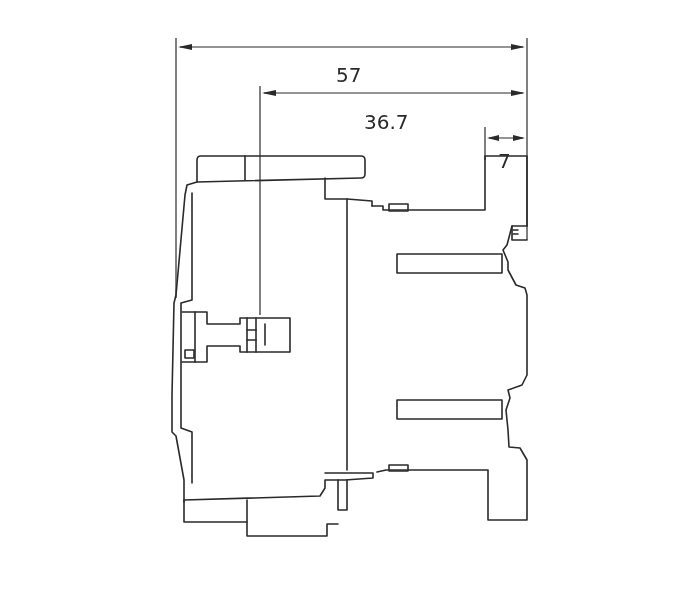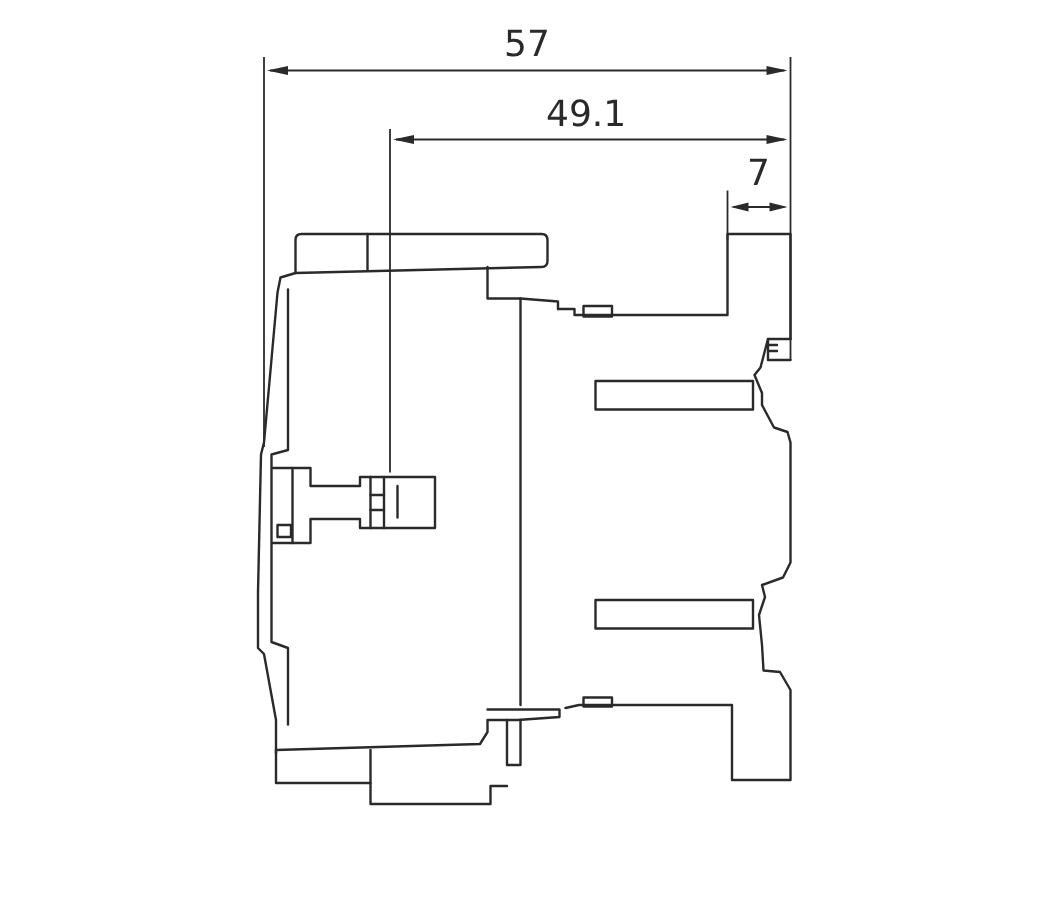--- a/index.html
+++ b/index.html
@@ -1,21 +1,21 @@
 <!DOCTYPE html>
 <html><head>
 <meta charset="utf-8">
 <style>
   html, body { margin: 0; padding: 0; background: #ffffff; }
   body { width: 700px; height: 599px; overflow: hidden; position: relative; font-family: "DejaVu Sans", sans-serif; }
   #drawing { position: absolute; left: 0; top: 0; width: 700px; height: 599px; }
   .ln { fill: none; stroke: #2a2a2a; stroke-width: 1.6; stroke-linejoin: round; stroke-linecap: round; }
   .dim { fill: none; stroke: #2a2a2a; stroke-width: 1.2; }
   .arrow { fill: #2a2a2a; stroke: none; }
-  .lbl { position: absolute; font-family: "DejaVu Sans", sans-serif; color: #2a2a2a; font-size: 24px; line-height: 1; white-space: nowrap; }
+  .lbl { position: absolute; font-family: "DejaVu Sans", sans-serif; color: #2a2a2a; font-size: 20px; line-height: 1; white-space: nowrap; margin-top: 48px; }
 </style>
 </head>
 <body>
 
 <svg id="drawing" viewBox="0 0 700 599" xmlns="http://www.w3.org/2000/svg">
 
   <g>
     <line class="dim" x1="176" y1="38" x2="176" y2="298"></line>
     <line class="dim" x1="527" y1="38" x2="527" y2="240"></line>
     <line class="dim" x1="180" y1="47" x2="523" y2="47"></line>
@@ -81,14 +81,14 @@
 
   <g>
     <rect class="ln" x="389" y="465" width="19" height="6"></rect>
     <path class="ln" d="M325,473 L373,473 L373,478 L345,480 L325,480 L325,488 L320,496 L184,500 L184,522 L247,522 L247,536 L327,536 L327,524 L338,524"></path>
     <path class="ln" d="M338,480 L338,510 L347,510 L347,480"></path>
     <line class="ln" x1="247" y1="500" x2="247" y2="522"></line>
   </g>
 </svg>
 
 <div class="lbl" style="left:336px; top:17px;">57</div>
-<div class="lbl" style="left:364px; top:64px;">49.1</div>
+<div class="lbl" style="left:364px; top:64px;">36.7</div>
 <div class="lbl" style="left:498px; top:103px;">7</div>
 
 </body></html>

